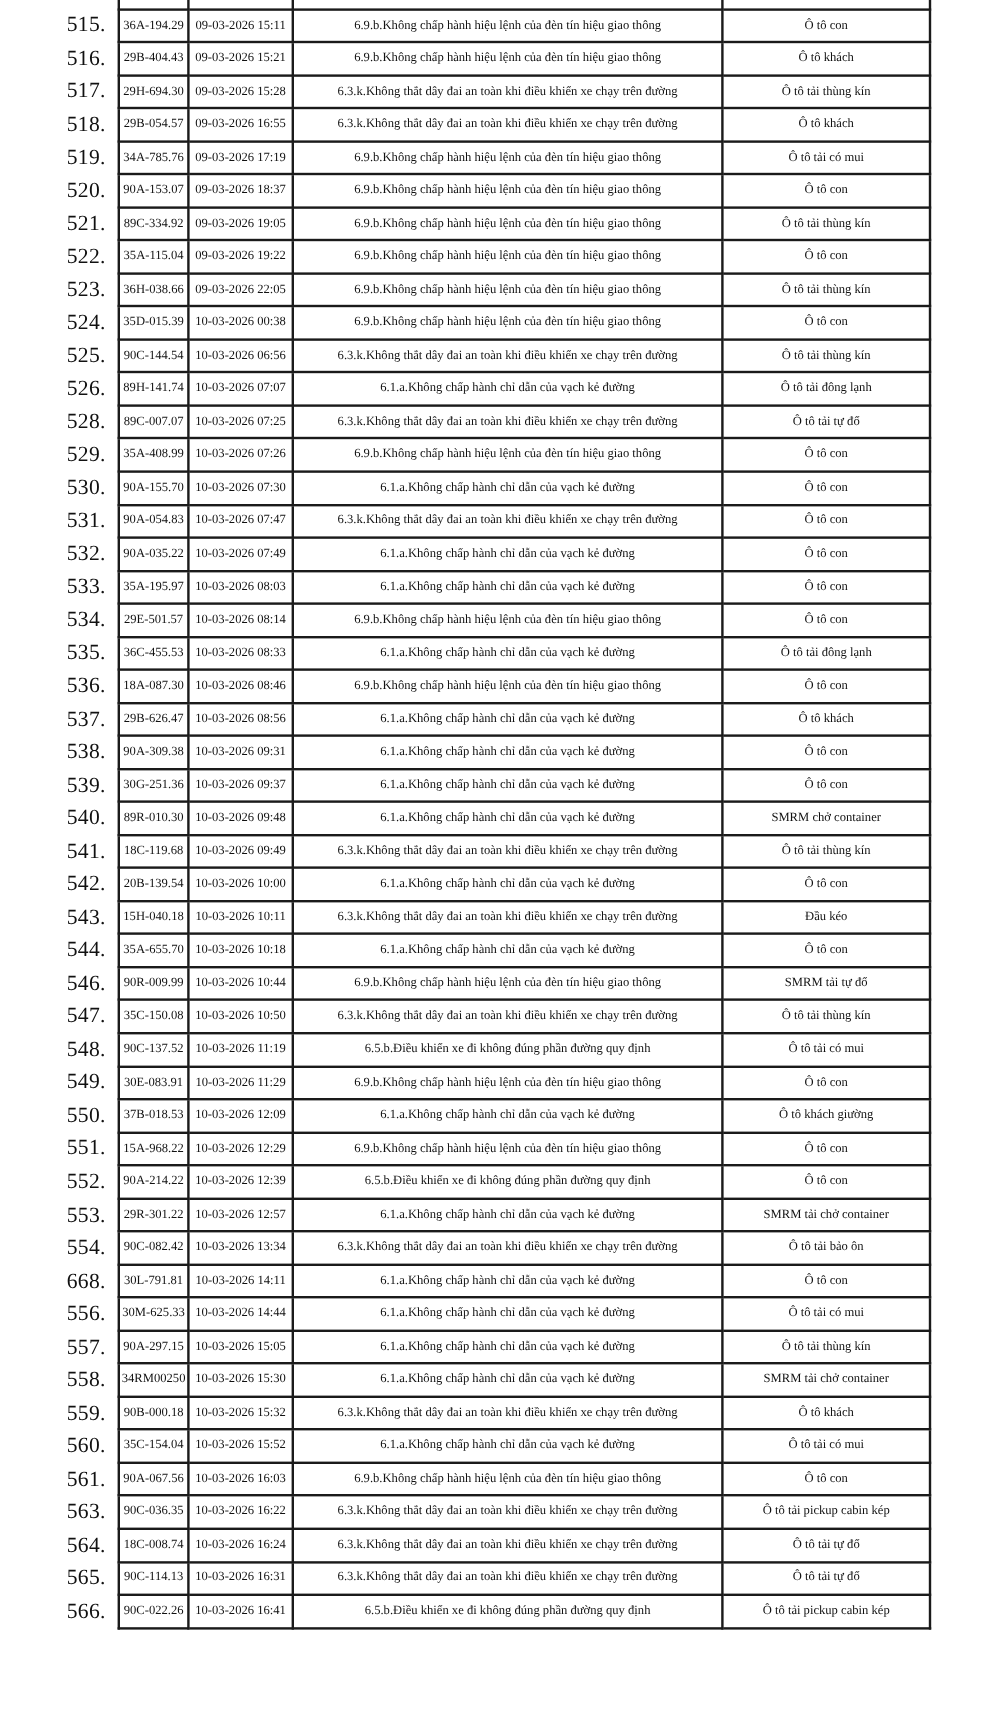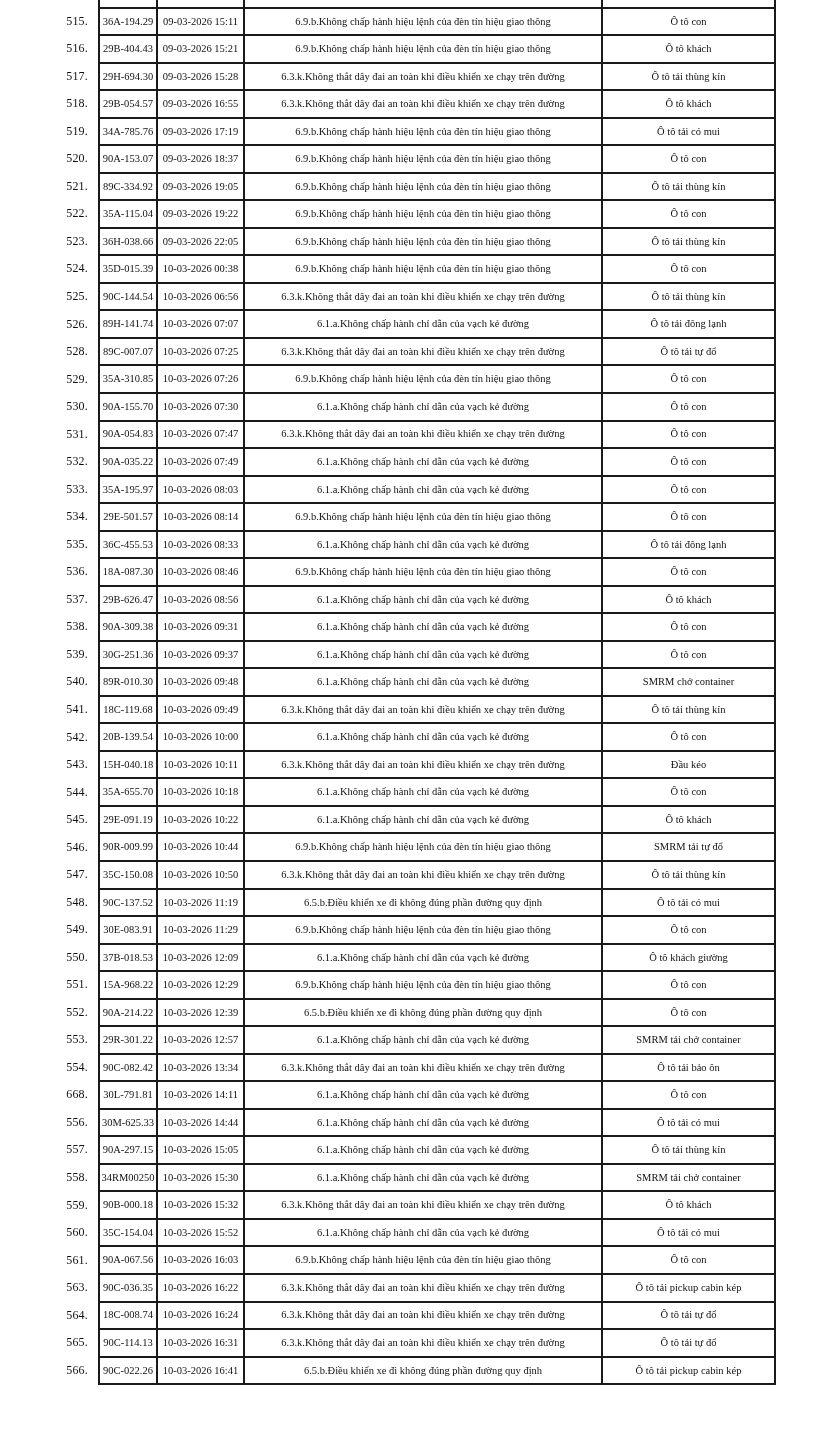--- a/index.html
+++ b/index.html
@@ -37,21 +37,21 @@
     font-size: 10.5px;
     line-height: 1.1;
     text-align: center;
     white-space: nowrap;
     overflow: hidden;
   }
   td.num {
     border: none;
     text-align: right;
     padding-right: 10px;
-    font-size: 12px;
+    font-size: 18px;
     letter-spacing: 0.2px;
     background: #ffffff;
     margin-left: 46px;
   }
   td.plate, td.date, td.viol, td.type {
     border: 2px solid #1a1a1a;
   }
   tr.partial td { background: #ffffff; }
 </style>
 </head>
@@ -160,21 +160,21 @@
     </tr>
         <tr>
       <td class="num">528.</td>
       <td class="plate">89C-007.07</td>
       <td class="date">10-03-2026 07:25</td>
       <td class="viol">6.3.k.Không thắt dây đai an toàn khi điều khiển xe chạy trên đường</td>
       <td class="type">Ô tô tải tự đổ</td>
     </tr>
         <tr>
       <td class="num">529.</td>
-      <td class="plate">35A-310.85</td>
+      <td class="plate">35A-408.99</td>
       <td class="date">10-03-2026 07:26</td>
       <td class="viol">6.9.b.Không chấp hành hiệu lệnh của đèn tín hiệu giao thông</td>
       <td class="type">Ô tô con</td>
     </tr>
         <tr>
       <td class="num">530.</td>
       <td class="plate">90A-155.70</td>
       <td class="date">10-03-2026 07:30</td>
       <td class="viol">6.1.a.Không chấp hành chỉ dẫn của vạch kẻ đường</td>
       <td class="type">Ô tô con</td>
@@ -269,27 +269,20 @@
       <td class="date">10-03-2026 10:11</td>
       <td class="viol">6.3.k.Không thắt dây đai an toàn khi điều khiển xe chạy trên đường</td>
       <td class="type">Đầu kéo</td>
     </tr>
         <tr>
       <td class="num">544.</td>
       <td class="plate">35A-655.70</td>
       <td class="date">10-03-2026 10:18</td>
       <td class="viol">6.1.a.Không chấp hành chỉ dẫn của vạch kẻ đường</td>
       <td class="type">Ô tô con</td>
-    </tr>
-        <tr>
-      <td class="num">545.</td>
-      <td class="plate">29E-091.19</td>
-      <td class="date">10-03-2026 10:22</td>
-      <td class="viol">6.1.a.Không chấp hành chỉ dẫn của vạch kẻ đường</td>
-      <td class="type">Ô tô khách</td>
     </tr>
         <tr>
       <td class="num">546.</td>
       <td class="plate">90R-009.99</td>
       <td class="date">10-03-2026 10:44</td>
       <td class="viol">6.9.b.Không chấp hành hiệu lệnh của đèn tín hiệu giao thông</td>
       <td class="type">SMRM tải tự đổ</td>
     </tr>
         <tr>
       <td class="num">547.</td>

